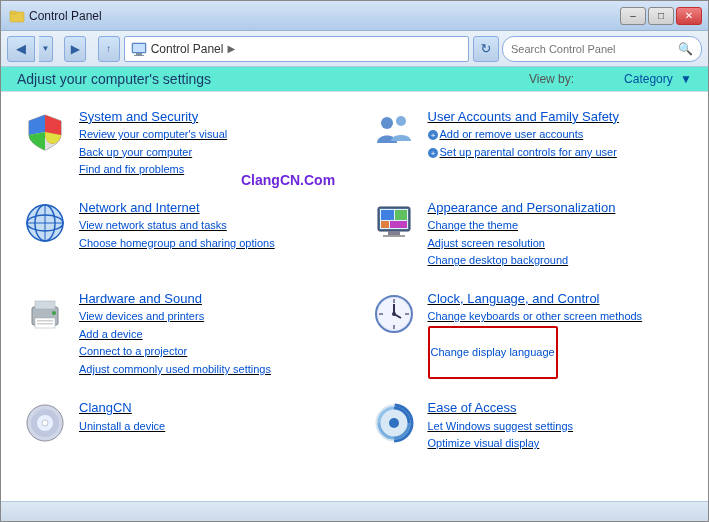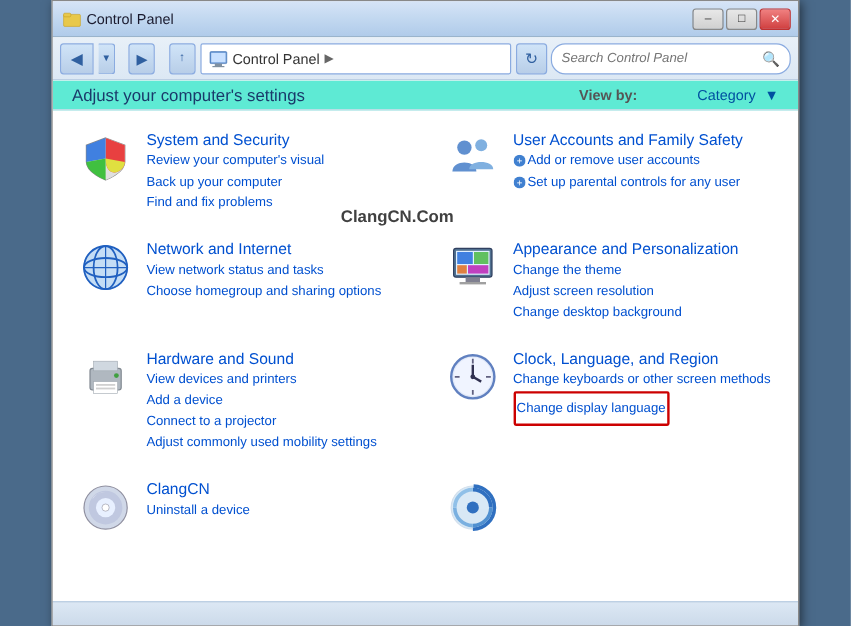--- a/index.html
+++ b/index.html
@@ -7,21 +7,21 @@
       width: 709px;
       height: 522px;
       font-family: 'Segoe UI', Tahoma, sans-serif;
       font-size: 12px;
       background: #4a6a8a;
       display: flex;
       align-items: center;
       justify-content: center;
     }
     .window {
-      width: 623px;
+      width: 709px;
       height: 522px;
       background: #f0f0f0;
       border: 1px solid #888;
       display: flex;
       flex-direction: column;
       box-shadow: 2px 2px 8px rgba(0,0,0,0.5);
     }
     
     .title-bar {
       height: 30px;
@@ -162,21 +162,20 @@
       padding: 0 8px;
       gap: 4px;
     }
     .search-input {
       border: none;
       outline: none;
       font-size: 11px;
       color: #666;
       background: transparent;
       flex: 1;
-      font-style: italic;
     }
     .search-icon {
       color: #4080c0;
       font-size: 12px;
     }
 
     
     .content-area {
       flex: 1;
       background: white;
@@ -198,21 +197,21 @@
       color: #1a3a6a;
       font-weight: 400;
     }
     .view-by {
       display: flex;
       align-items: center;
       gap: 4px;
       font-size: 12px;
       color: #444;
     }
-    .view-by-label { color: #555; font-weight: bold; }
+    .view-by-label { color: #555; }
     .view-by-value {
       color: #0050a0;
       cursor: pointer;
       display: flex;
       align-items: center;
       gap: 2px;
       margin-left: 46px;
     }
 
     
@@ -249,32 +248,32 @@
       font-size: 11px;
       color: #0050d0;
       cursor: pointer;
       display: block;
       line-height: 1.6;
     }
 
     
     .watermark {
       position: absolute;
-      color: #404040;
+      color: #6d28d9;
       font-size: 14px;
       font-weight: bold;
       pointer-events: none;
     }
 
     
     .highlight-box {
       display: inline-block;
       border: 2px solid #cc0000;
       border-radius: 2px;
-      padding: 4px 1px;
+      padding: 16px 1px;
     }
 
     .status-bar {
       height: 20px;
       background: linear-gradient(to bottom, #dce8f4, #ccdaea);
       border-top: 1px solid #b0c8e0;
       display: flex;
       align-items: center;
       padding: 0 8px;
       font-size: 11px;
@@ -336,21 +335,21 @@
     <div class="toolbar">
       <span class="page-title">Adjust your computer's settings</span>
       <div class="view-by">
         <span class="view-by-label">View by:</span>
         <span class="view-by-value">
           <span>Category</span>&nbsp;<span>▼</span>
         </span>
       </div>
     </div>
 
-    <div style="position:relative;">
+    <div style="position:relative;text-decoration:underline;">
       <div class="categories">
 
         <div class="category-item">
           <div class="cat-icon">
             <svg width="42" height="42" viewBox="0 0 42 42">
 
               <path d="M21 4 L37 10 L37 24 C37 33 21 39 21 39 C21 39 5 33 5 24 L5 10 Z" fill="#e0e0e0" stroke="#888" stroke-width="1"></path>
               <path d="M21 4 L37 10 L37 24 C37 33 21 39 21 39 L21 4 Z" fill="#e0e0e0"></path>
 
               <path d="M21 4 L37 10 L37 24 C37 33 21 39 21 21 Z" fill="#e84040"></path>
@@ -464,21 +463,21 @@
               <line x1="21" y1="32" x2="21" y2="36" stroke="#606080" stroke-width="1.5"></line>
               <line x1="6" y1="21" x2="10" y2="21" stroke="#606080" stroke-width="1.5"></line>
               <line x1="32" y1="21" x2="36" y2="21" stroke="#606080" stroke-width="1.5"></line>
 
               <line x1="21" y1="21" x2="21" y2="11" stroke="#303050" stroke-width="2"></line>
               <line x1="21" y1="21" x2="28" y2="25" stroke="#303050" stroke-width="2"></line>
               <circle cx="21" cy="21" r="2" fill="#303050"></circle>
             </svg>
           </div>
           <div class="cat-content">
-            <span class="cat-title">Clock, Language, and Region</span>
+            <span class="cat-title">Clock, Language, and Control</span>
             <span class="cat-link">Change keyboards or other screen methods</span>
             <span class="cat-link" style="display:inline-block;">
               <span class="highlight-box">Change display language</span>
             </span>
           </div>
         </div>
 
         <div class="category-item">
           <div class="cat-icon">
             <svg width="42" height="42" viewBox="0 0 42 42">
@@ -503,20 +502,25 @@
 
               <circle cx="21" cy="21" r="18" fill="#4090d0" opacity="0.2" stroke="#2060a0" stroke-width="1"></circle>
               <circle cx="21" cy="21" r="18" fill="none" stroke="#3070c0" stroke-width="3" stroke-dasharray="28 57"></circle>
               <path d="M21 6 A15 15 0 0 1 36 21" fill="none" stroke="#3070c0" stroke-width="3"></path>
               <path d="M36 21 A15 15 0 0 1 21 36" fill="none" stroke="#5090d0" stroke-width="3"></path>
               <path d="M21 36 A15 15 0 0 1 6 21" fill="none" stroke="#7ab0e0" stroke-width="3"></path>
               <path d="M6 21 A15 15 0 0 1 21 6" fill="none" stroke="#90c0e8" stroke-width="3"></path>
               <circle cx="21" cy="21" r="5" fill="#3070c0"></circle>
             </svg>
           </div>
+          <div class="cat-content">
+            <span class="cat-title">Ease of Access</span>
+            <span class="cat-link">Let Windows suggest settings</span>
+            <span class="cat-link">Optimize visual display</span>
+          </div>
         </div>
 
       </div>
 
       <div class="watermark" style="top: 80px; left: 240px;">ClangCN.Com</div>
     </div>
 
   </div>
 
   <div class="status-bar">

